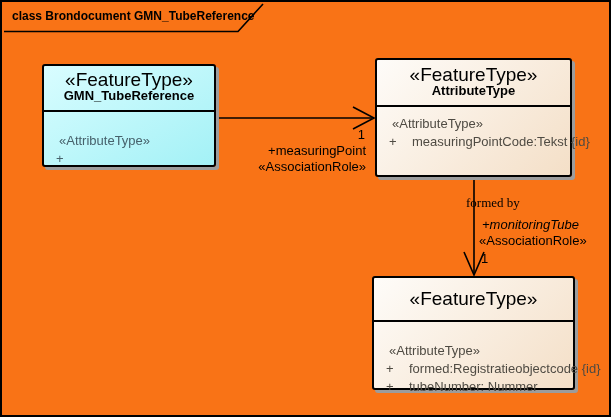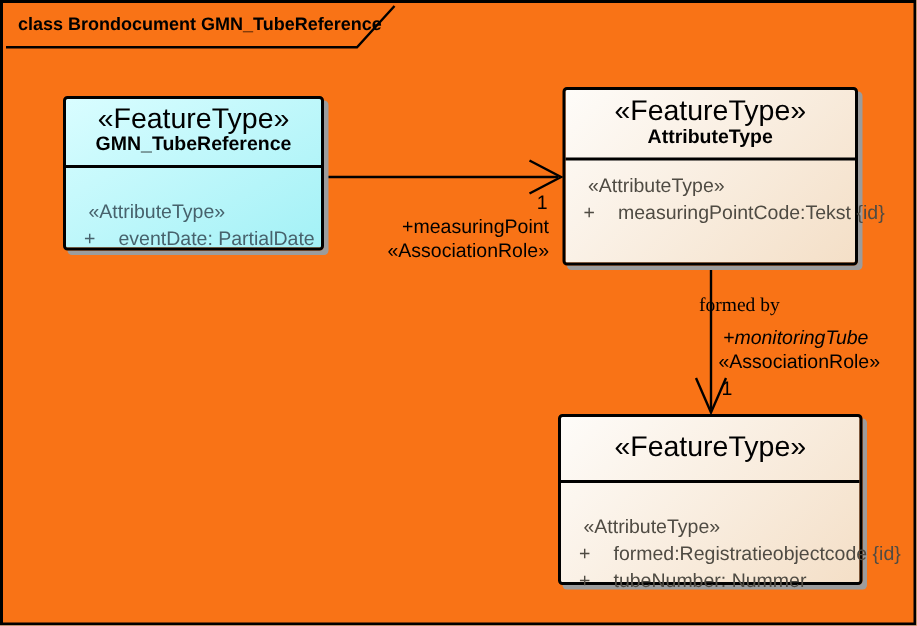--- a/index.html
+++ b/index.html
@@ -81,21 +81,20 @@
 
   <div class="uml-class cyan-box" style="left:40px;top:62px;width:174px;height:103px;">
     <div class="head" style="height:46px;">
       <div class="stereo">«FeatureType»</div>
       <div class="cname">GMN_TubeReference</div>
     </div>
     <div class="cbody">
       <div class="sec-stereo">«AttributeType»</div>
       <div class="attr-row">
         <span class="vis">+</span>
-        <span>eventDate: PartialDate</span>
       </div>
     </div>
   </div>
 
   <div class="uml-class tan-box" style="left:373px;top:56px;width:197px;height:119px;">
     <div class="head" style="height:47px;">
       <div class="stereo">«FeatureType»</div>
       <div class="cname">AttributeType</div>
     </div>
     <div class="cbody" style="padding-top:8px;">

